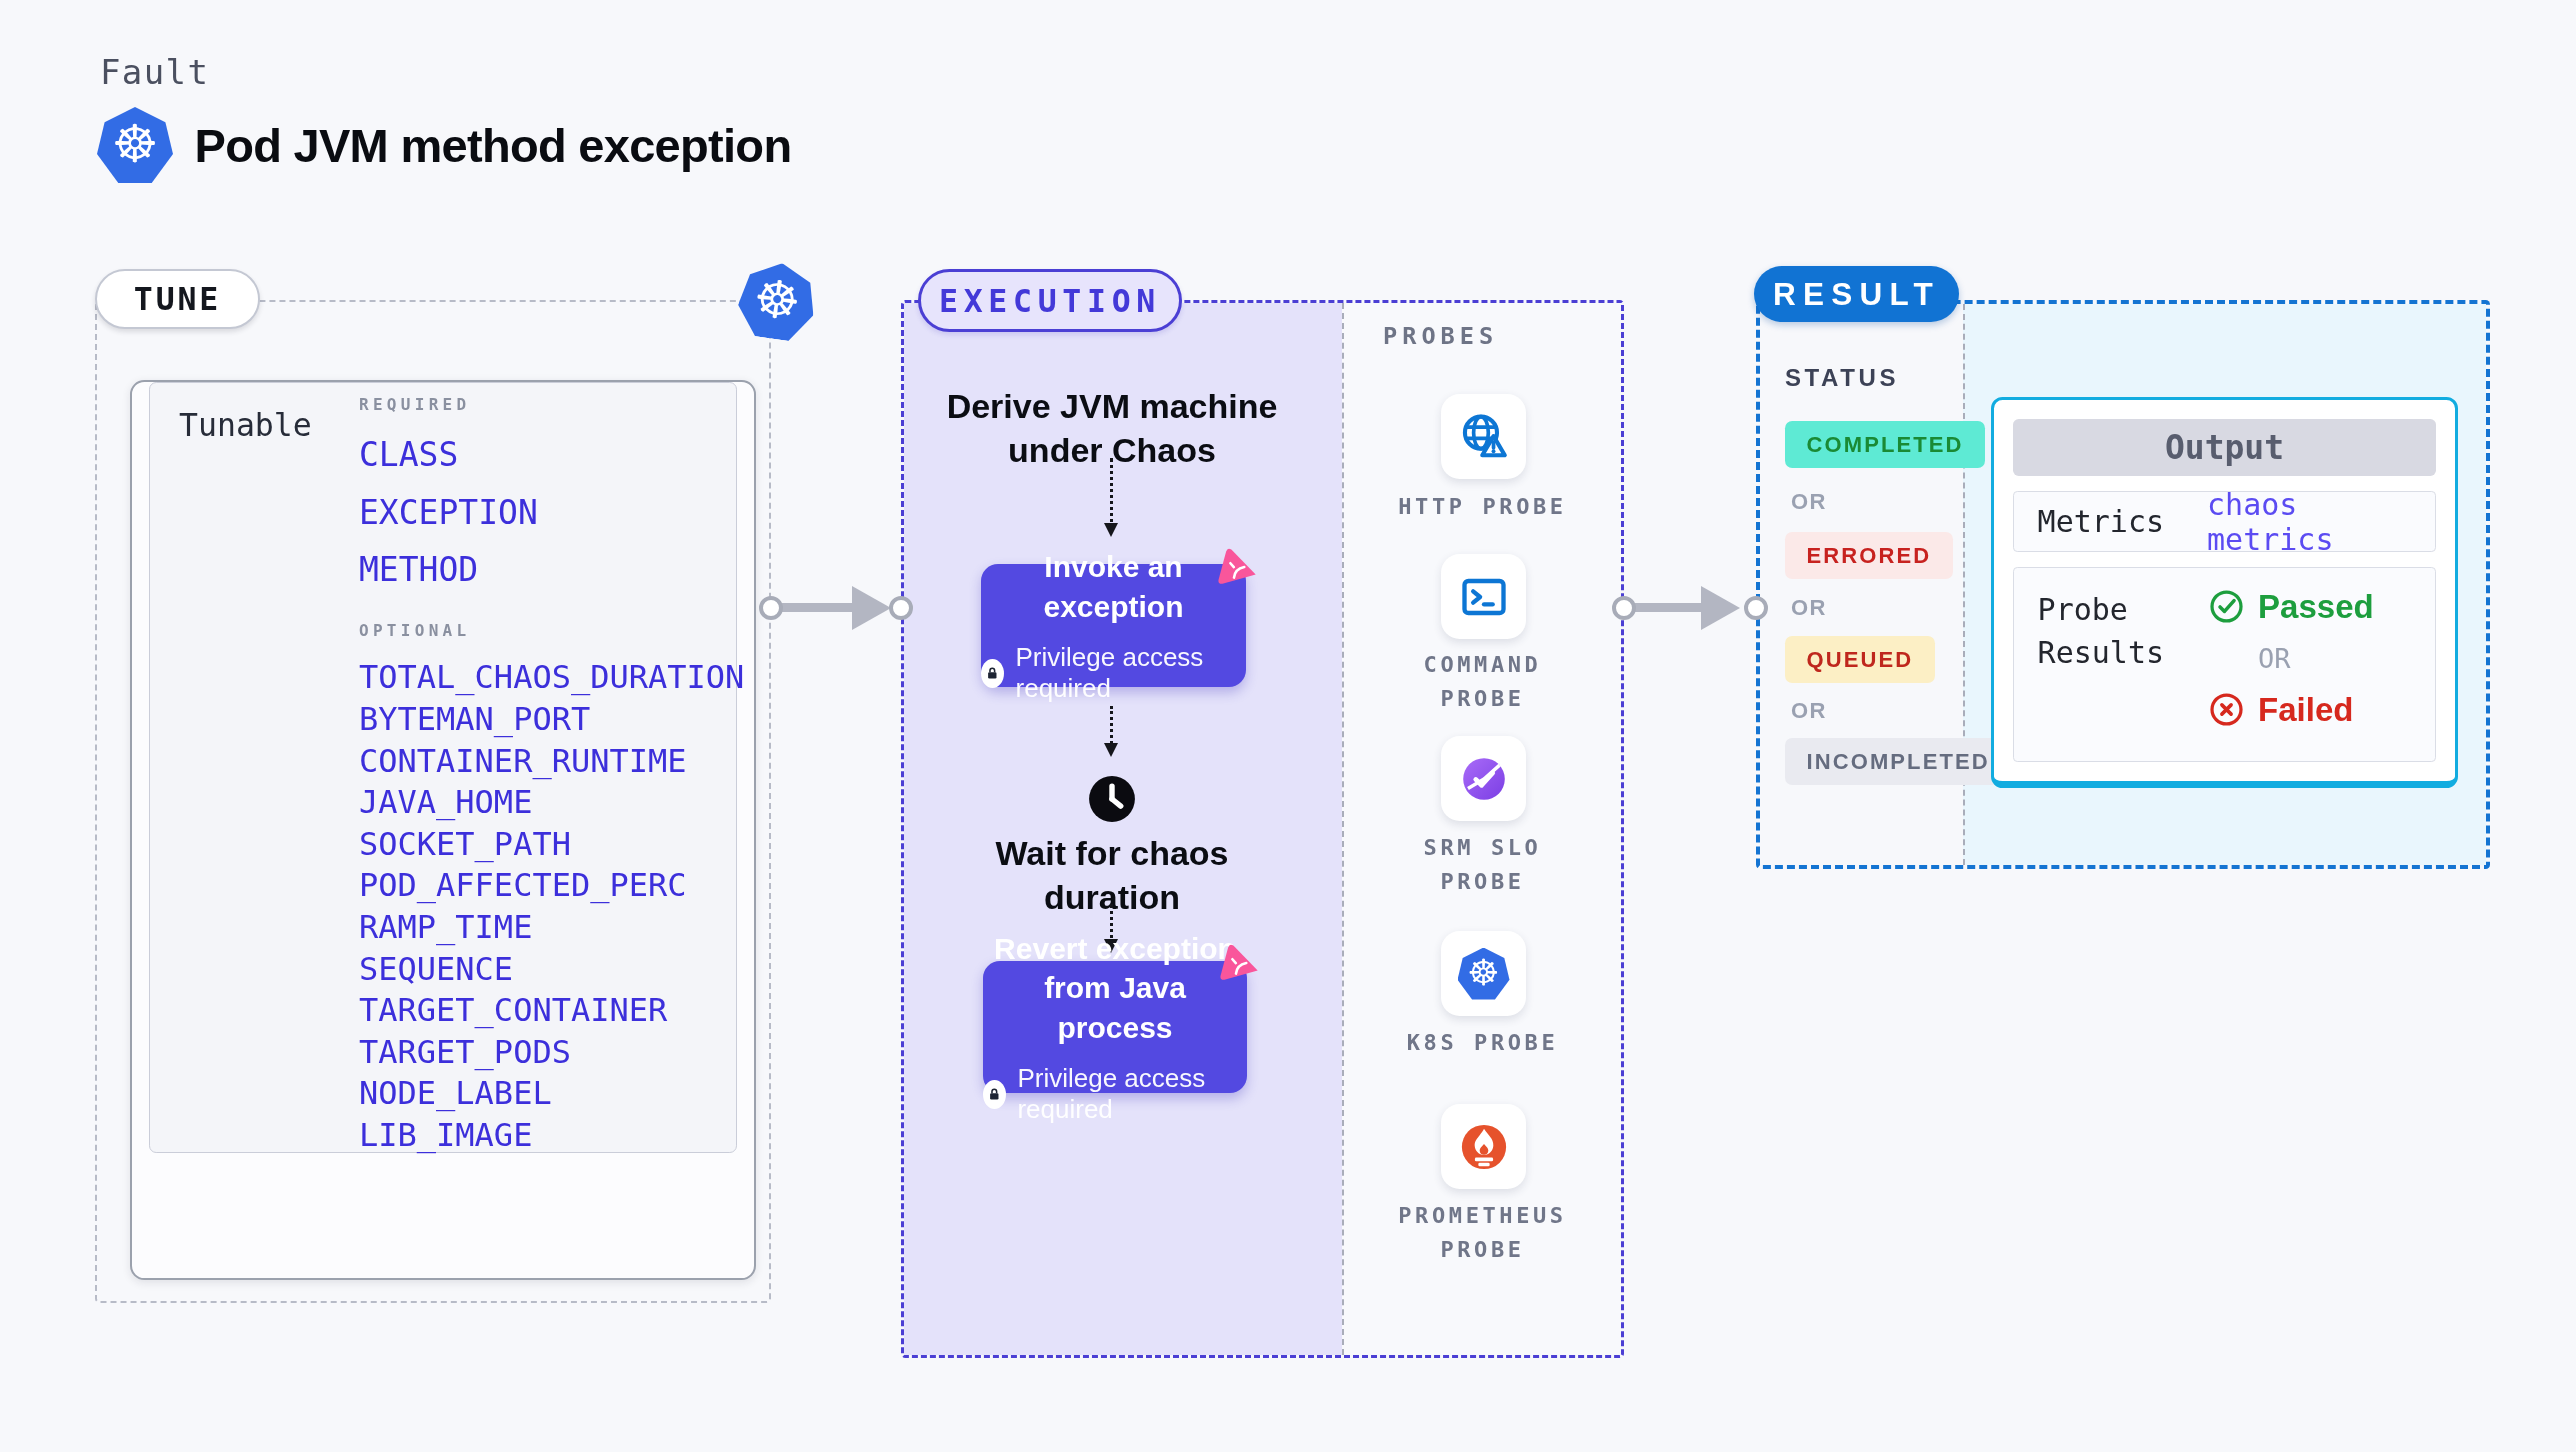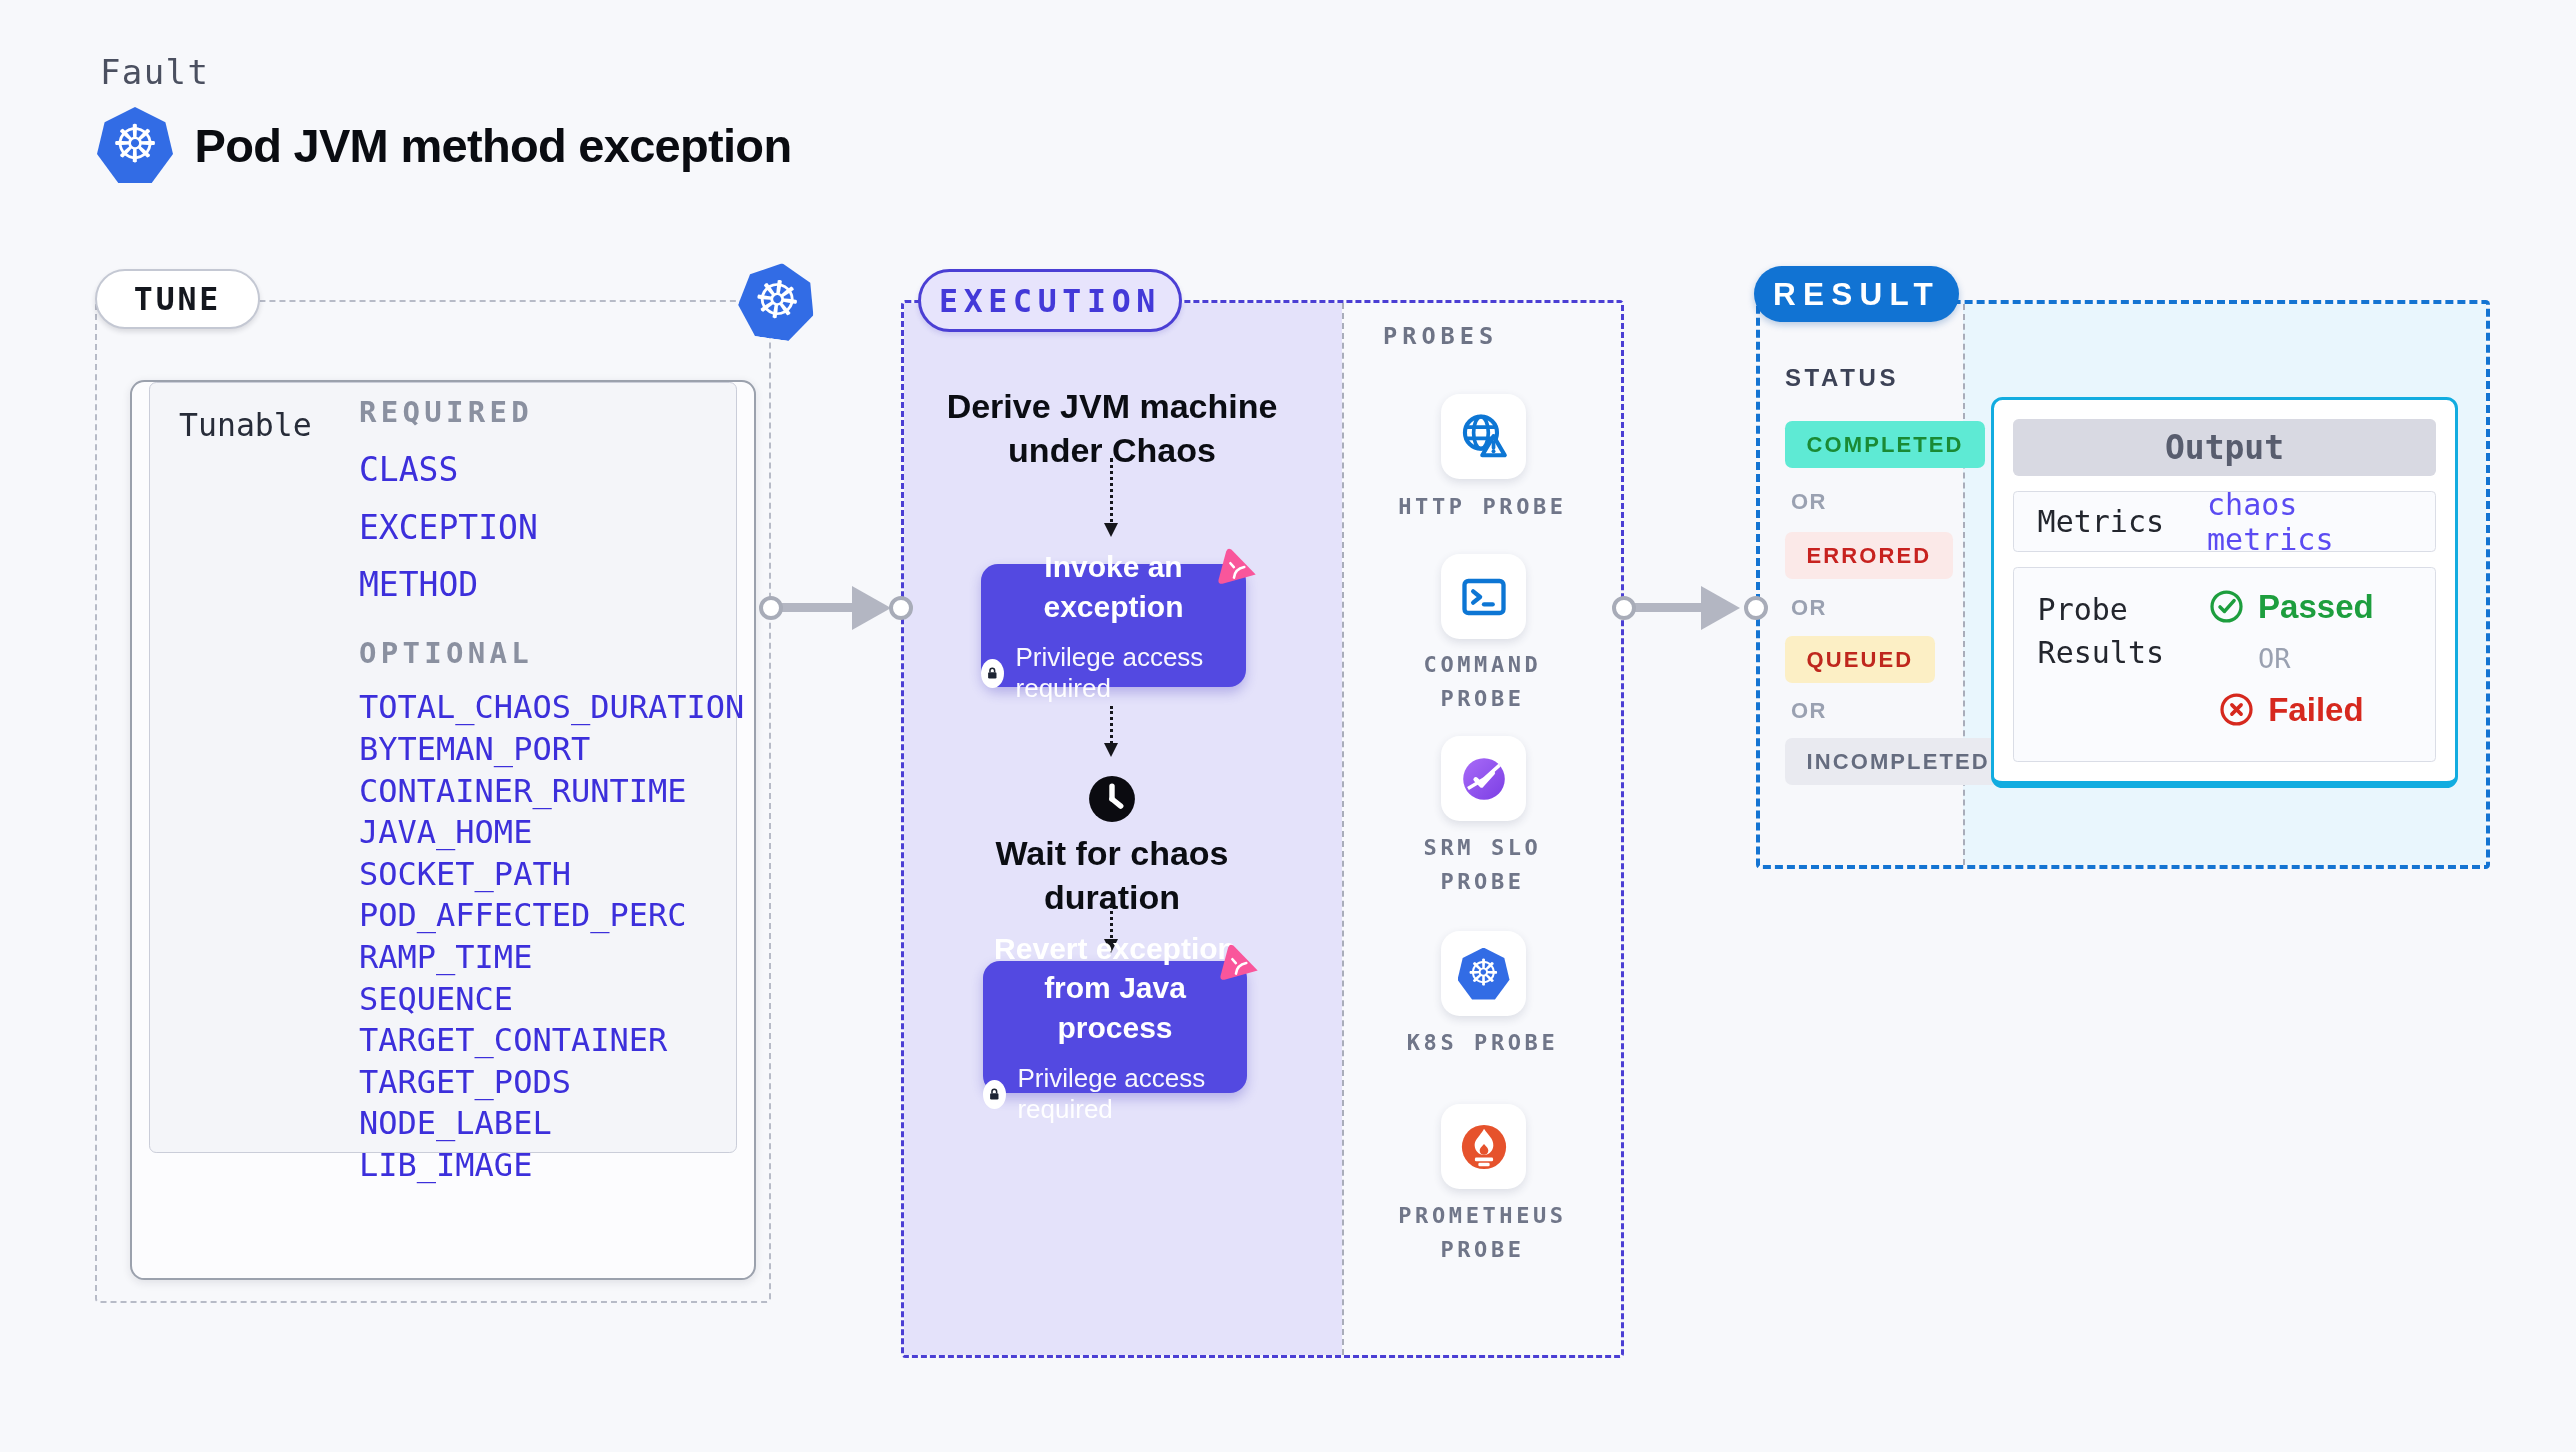--- a/index.html
+++ b/index.html
@@ -47,21 +47,21 @@
                font-size:31.5px; letter-spacing:7.2px; box-shadow:0 2.9px 7.2px rgba(16,80,160,.28); z-index:6; }
 
   
   .ui-card { left:130px; top:380px; width:626px; height:900px; background:#FCFCFE; border:2.9px solid #9BA1AD;
              border-radius:14.3px; box-shadow:0 2.9px 8.6px rgba(30,34,50,.10); z-index:3; }
   .ui-header { margin:17px; height:66px; background:#DBDCE4; border-radius:7.2px; display:flex; align-items:center; justify-content:center;
                font-family:"DejaVu Sans Mono",monospace; font-weight:bold; font-size:33px; color:#3A3F51; }
   .ui-panel { margin:0 17px; height:771px; background:#F4F5F9; border:1.4px solid #CACDD9; border-radius:7.2px; position:relative; }
   .tunable-label { position:absolute; left:29px; top:24px; font-family:"DejaVu Sans Mono",monospace; font-size:31.5px; color:#272C39; }
   .inputs-col { position:absolute; left:209px; top:11.5px; display:flex; flex-direction:column; align-items:flex-start; }
-  .sec-label { font-family:"DejaVu Sans Mono",monospace; font-weight:600; font-size:29px; letter-spacing:4.3px; color:#8A90A0; margin-bottom:21.5px; }
+  .sec-label { font-family:"DejaVu Sans Mono",monospace; font-weight:600; font-size:16px; letter-spacing:4.3px; color:#8A90A0; margin-bottom:21.5px; }
   .sec-label.optional { margin-top:13px; margin-bottom:18.6px; }
   .env-item { font-family:"DejaVu Sans Mono",monospace; font-weight:500; color:#3C2FDB; cursor:pointer; }
   .env-item.req { font-size:33px; margin-bottom:18.6px; }
   .env-item.opt { font-size:32px; margin-bottom:3.6px; }
 
   
   .hline { position:absolute; height:9.3px; background:#B3B6C2; border-radius:2.1px; z-index:4; }
   .tri-right { position:absolute; width:0; height:0; border-top:22px solid transparent; border-bottom:22px solid transparent;
                border-left:39px solid #B3B6C2; z-index:4; }
   .conn-dot { position:absolute; width:24px; height:24px; border-radius:50%; background:#fff; border:4.3px solid #A8ACB8; z-index:5; }
@@ -106,21 +106,21 @@
                  border-bottom-width:7.2px; border-radius:11.5px; z-index:4; }
   .output-header { margin:18.6px 18.6px 15.8px; height:57px; background:#D8D9E2; border-radius:5.7px; display:flex; align-items:center; justify-content:center;
                    font-family:"DejaVu Sans Mono",monospace; font-weight:bold; font-size:33px; color:#585D6E; }
   .output-row { margin:0 18.6px 14.3px; background:#FAFBFE; border:1.4px solid #DADDE6; border-radius:4.3px; }
   .metrics-row { height:61px; display:flex; align-items:center; padding:0 24px; }
   .metrics-label { font-family:"DejaVu Sans Mono",monospace; font-size:30px; color:#23262E; }
   .metrics-value { font-family:"DejaVu Sans Mono",monospace; font-size:30px; color:#5B4BF2; margin-left:43px; cursor:pointer; }
   .proberes-row { height:195px; display:flex; padding:20px 24px 0; }
   .proberes-label { font-family:"DejaVu Sans Mono",monospace; font-size:30px; color:#23262E; line-height:1.45; width:149px; }
   .proberes-values { display:flex; flex-direction:column; margin-left:21.5px; }
-  .pr-line { display:flex; align-items:center; gap:13px;justify-content:center; }
+  .pr-line { display:flex; align-items:center; gap:13px; }
   .pr-passed { font-weight:bold; font-size:33px; color:#1D9E3E; }
   .pr-failed { font-weight:bold; font-size:33px; color:#D6281E; }
   .pr-or { font-family:"DejaVu Sans Mono",monospace; font-size:27px; color:#9AA1B1; margin:17px 0 17px 50px; }
 </style>
 </head>
 <body>
 
 <div class="abs eyebrow">Fault</div>
 <div class="abs title-row">
   <div class="k8s-hex" style="width:76px;height:76px;font-size:52px;">

